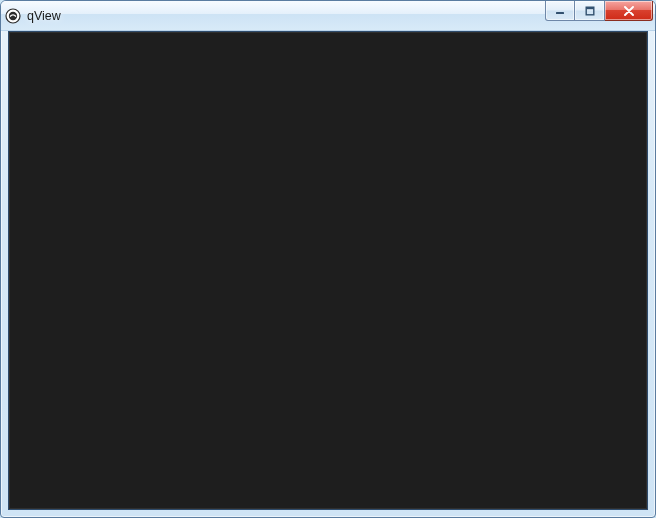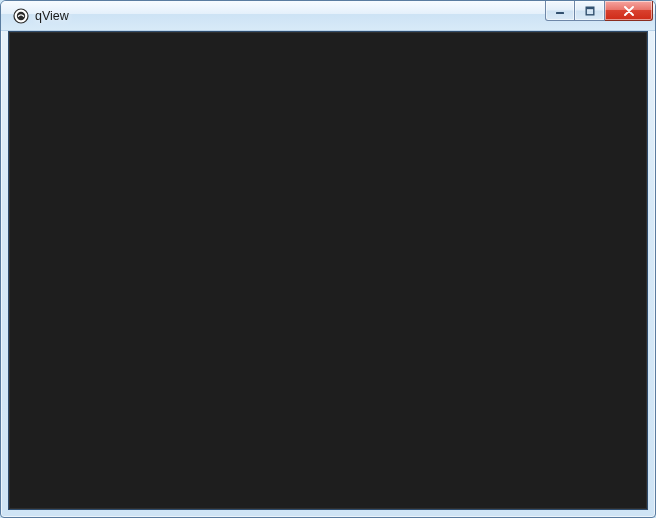--- a/index.html
+++ b/index.html
@@ -19,21 +19,21 @@
       background: linear-gradient(to bottom, #e9f3fb 0%, #d7e9f7 40%, #cfe4f5 100%);
       box-shadow: inset 0 0 0 1px rgba(255,255,255,0.6);
       display: flex;
       flex-direction: column;
       position: relative;
     }
     .titlebar {
       height: 30px;
       display: flex;
       align-items: center;
-      padding: 0 2px 0 12px;
+      padding: 0 2px 0 4px;
       position: relative;
       background: linear-gradient(to bottom,
         #f7fbff 0%,
         #e4f0fb 45%,
         #cde3f5 46%,
         #d8eaf8 100%);
       border-bottom: 1px solid #b9d3ea;
       border-radius: 5px 5px 0 0;
     }
     .app-icon {

